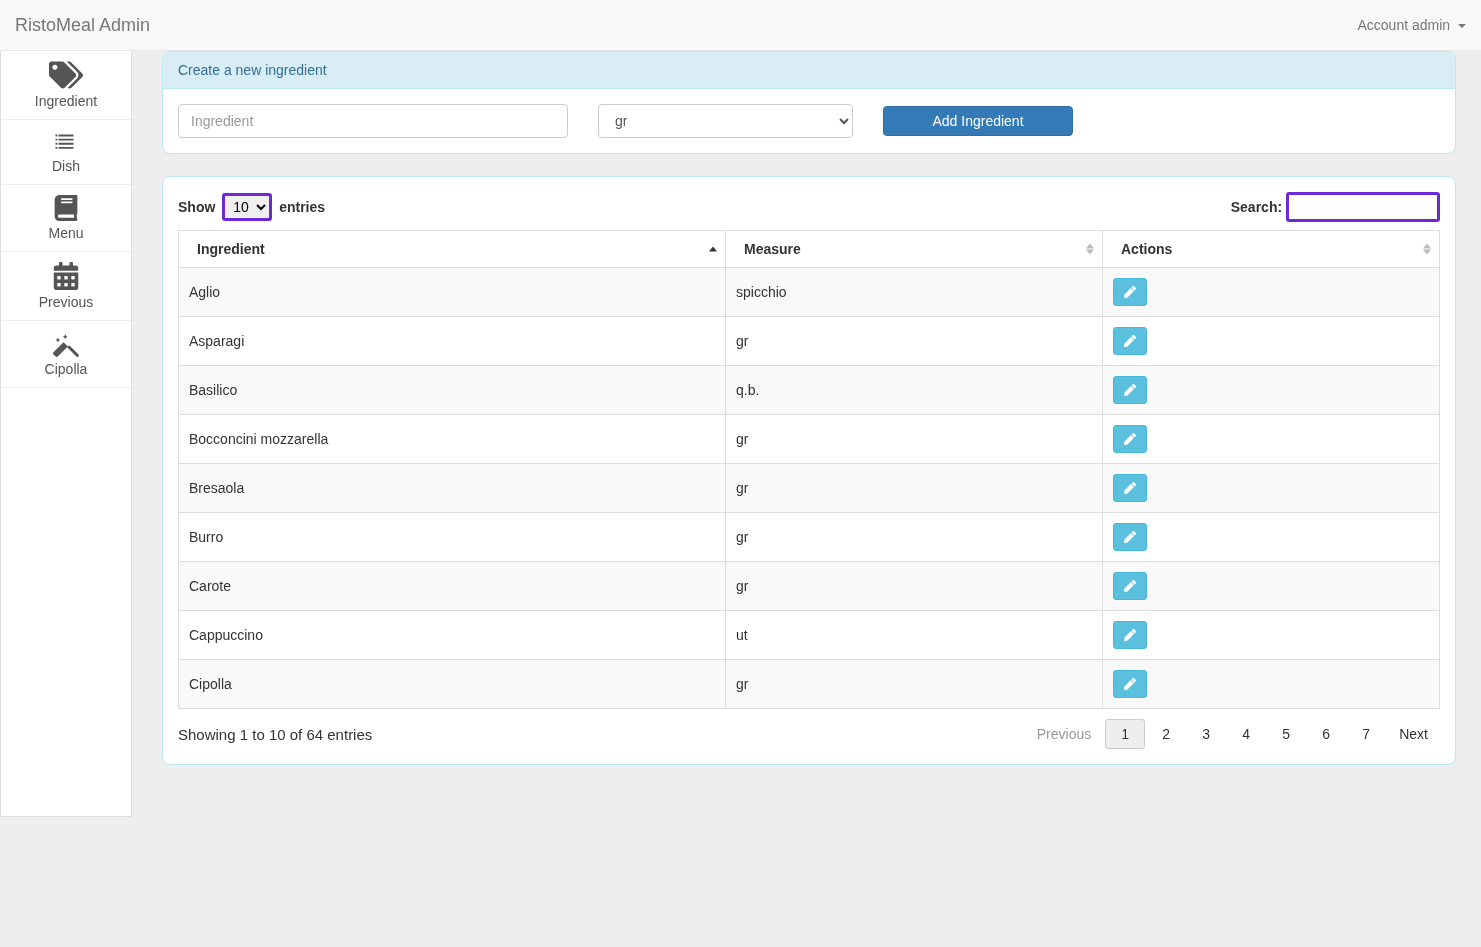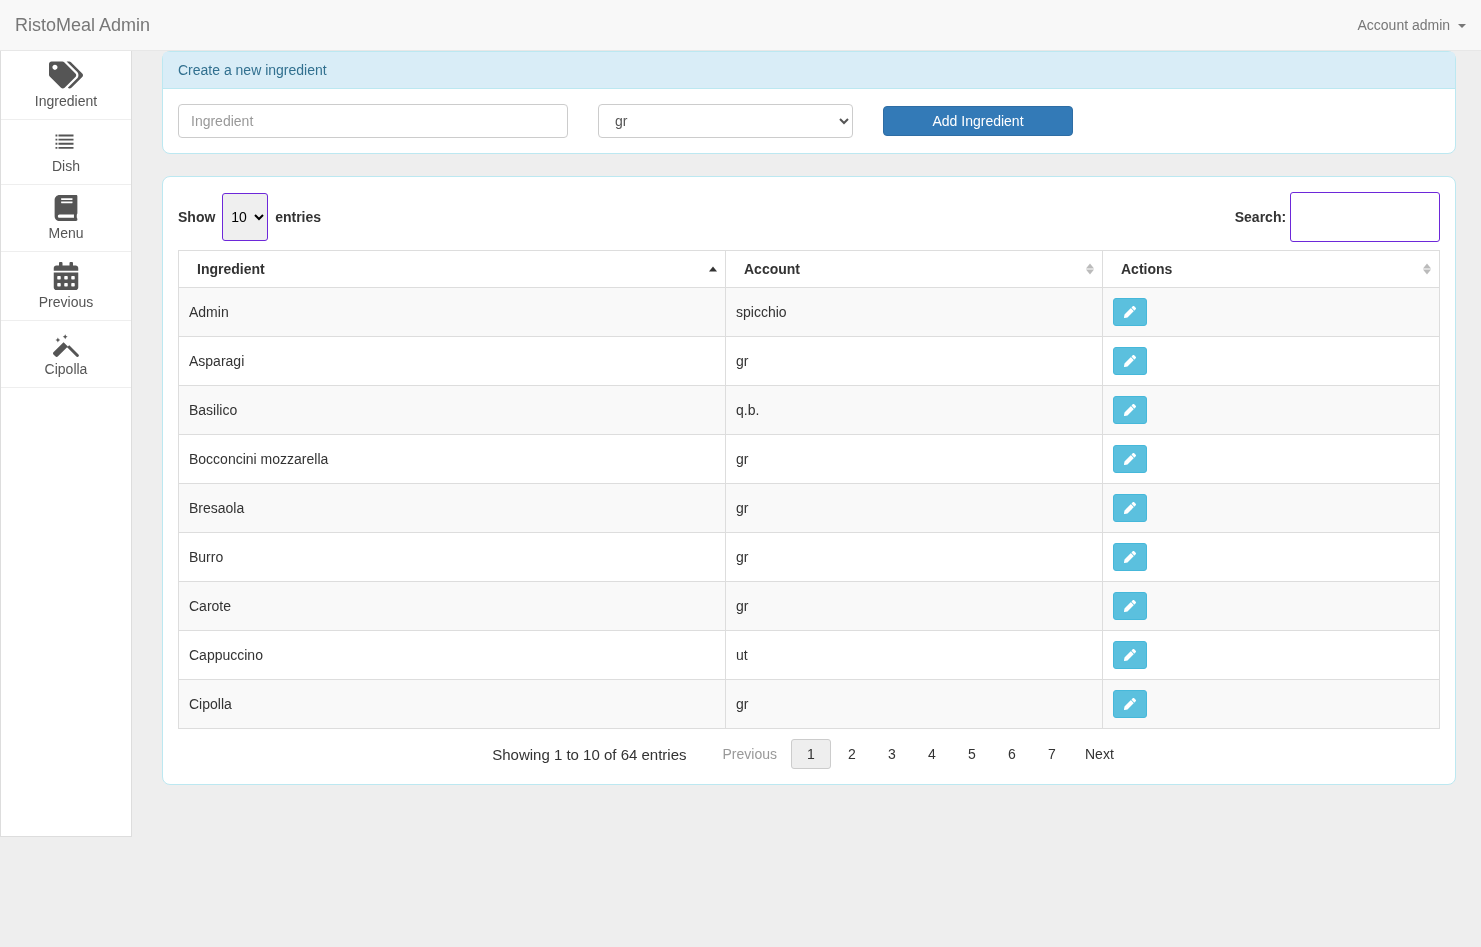--- a/index.html
+++ b/index.html
@@ -107,23 +107,23 @@
     border-radius: 4px;
     font-size: 14px;
     cursor: pointer;
     width: 190px;
     box-sizing: border-box;
   }
 
   .dt-top { display: flex; justify-content: space-between; align-items: center; margin-bottom: 8px; }
   .dt-top label { font-weight: bold; font-size: 14px; }
   .dt-top select, .dt-top input[type=text] {
-    border: 1px solid #6d28d9;
+    border: 3px solid #6d28d9;
     border-radius: 3px;
-    padding: 14px 4px;
+    padding: 2px 4px;
     font-size: 14px;
   }
   .dt-top .search input { width: 140px; height: 20px; }
 
   table.dt { width: 100%; border-collapse: collapse; border: 1px solid #ddd; }
   table.dt thead th {
     text-align: left;
     padding: 10px 18px;
     border: 1px solid #ddd;
     font-weight: bold;
@@ -154,21 +154,21 @@
     color: #fff;
     border-radius: 3px;
     width: 34px; height: 28px;
     display: inline-flex; align-items: center; justify-content: center;
     cursor: pointer;
   }
   .pencil-icon {
     width: 12px; height: 12px; display: block;
   }
 
-  .dt-bottom { display: flex; justify-content: center; align-items: center; margin-top: 10px; gap: 24px; }
+  .dt-bottom { display: flex; justify-content: space-between; align-items: center; margin-top: 10px; gap: 24px; }
   .info-text { color: #333; font-size: 15px; }
   .pagination { display: flex; align-items: center; gap: 2px; }
   .page-link {
     padding: 6px 12px;
     color: #333;
     cursor: pointer;
     border-radius: 3px;
   }
   .page-link.num { min-width: 14px; text-align: center; }
   .page-link.active {
@@ -263,38 +263,38 @@
         <table class="dt">
           <thead>
             <tr>
               <th class="col-ing">
                 <span>Ingredient</span>
                 <span class="sort-arrows">
                     <span class="arrow-up active"></span>
                   </span>
               </th>
               <th>
-                <span>Account</span>
+                <span>Measure</span>
                 <span class="sort-arrows">
                     <span class="arrow-up"></span>
                     <span class="arrow-down"></span>
                   </span>
               </th>
               <th class="col-act">
                 <span>Actions</span>
                 <span class="sort-arrows">
                     <span class="arrow-up"></span>
                     <span class="arrow-down"></span>
                   </span>
               </th>
             </tr>
           </thead>
           <tbody id="table-body">
               <tr>
-                <td>Admin</td>
+                <td>Aglio</td>
                 <td>spicchio</td>
                 <td><button class="btn-info">
                     <svg class="pencil-icon" viewBox="0 0 512 512" fill="white">
                       <path d="M497.9 142.1l-46.1 46.1c-4.7 4.7-12.3 4.7-17 0l-111-111c-4.7-4.7-4.7-12.3 0-17l46.1-46.1c18.7-18.7 49.1-18.7 67.9 0l60.1 60.1c18.8 18.7 18.8 49.1 0 67.9zM284.2 99.8L21.6 362.4.4 483.9c-2.9 16.4 11.4 30.6 27.8 27.8l121.5-21.3 262.6-262.6c4.7-4.7 4.7-12.3 0-17l-111-111c-4.8-4.7-12.4-4.7-17.1 0z"></path>
                     </svg>
                   </button></td>
               </tr>
               <tr>
                 <td>Asparagi</td>
                 <td>gr</td>

